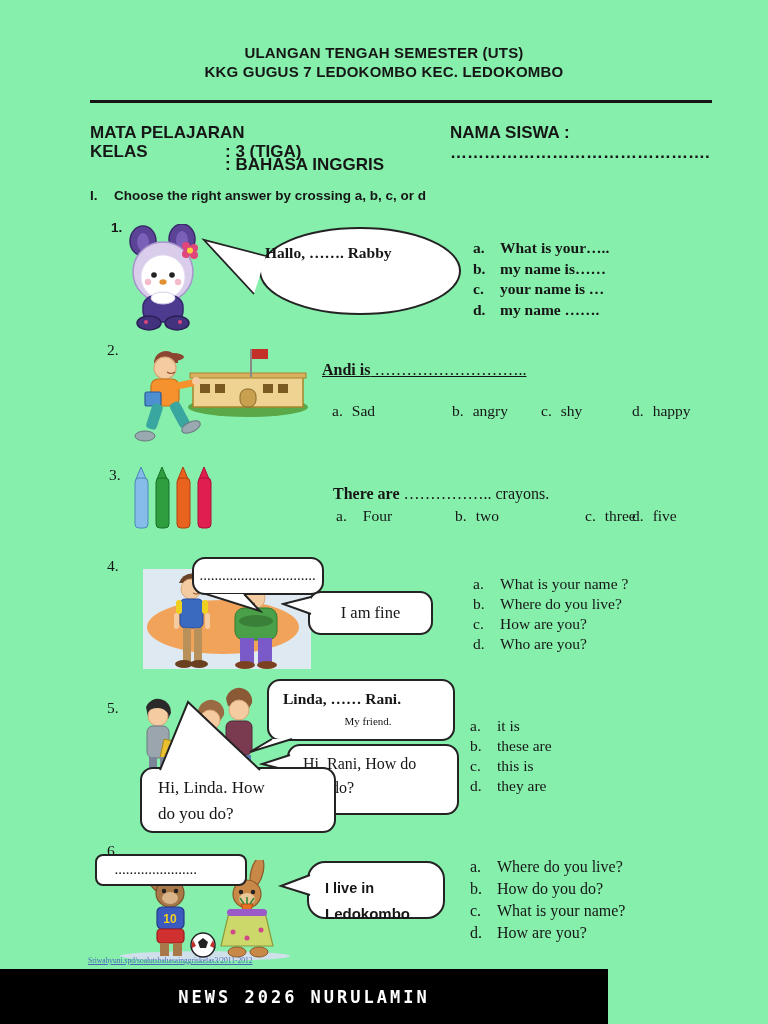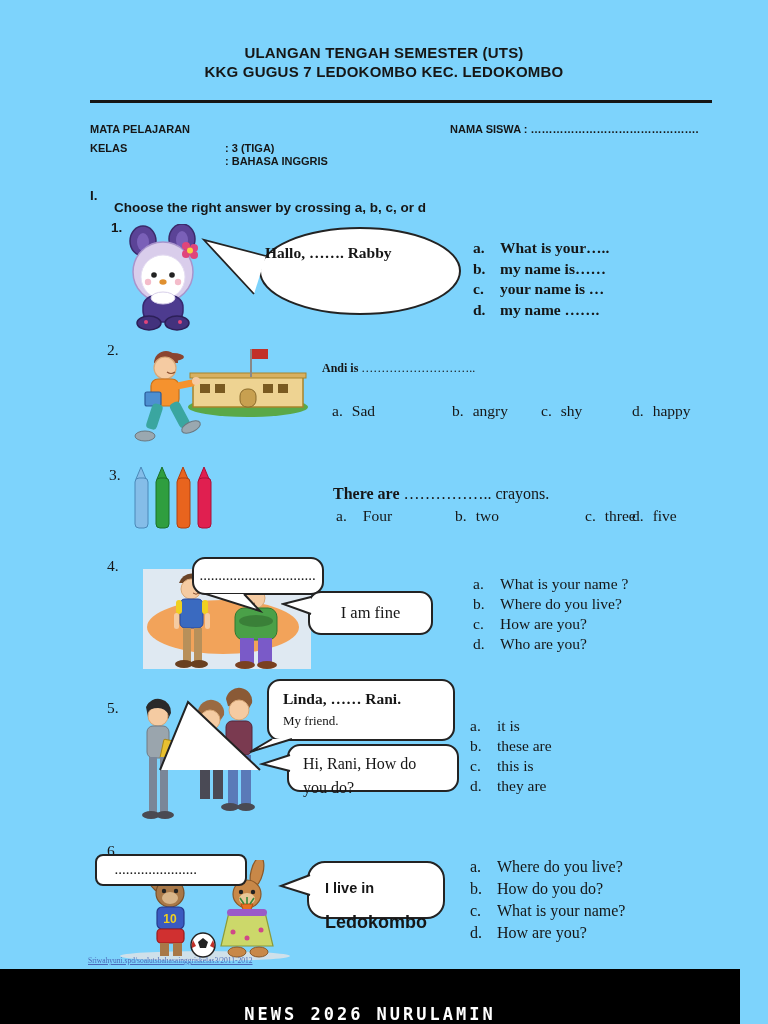--- a/index.html
+++ b/index.html
@@ -1,65 +1,65 @@
 <!DOCTYPE html>
 <html><head>
 <meta charset="utf-8">
 <style>
   html,body{margin:0;padding:0;background:#ffffff;}
-  .page{position:relative;width:768px;height:1024px;background:#7dd3fc;overflow:hidden;
+  .page{position:relative;width:768px;height:1024px;background:#86efac;overflow:hidden;
         font-family:"Liberation Serif",serif;color:#161616;}
   .abs{position:absolute;}
   .sans{font-family:"Liberation Sans",sans-serif;}
   .b{font-weight:bold;}
   
   .hline{left:0;width:768px;text-align:center;font-size:15px;font-weight:bold;
          font-family:"Liberation Sans",sans-serif;letter-spacing:.2px;}
   .rule{left:90px;top:100px;width:622px;height:3px;background:#161616;}
-  .info{font-family:"Liberation Sans",sans-serif;font-weight:bold;font-size:11px;}
+  .info{font-family:"Liberation Sans",sans-serif;font-weight:bold;font-size:17px;}
   
   .sect{font-family:"Liberation Sans",sans-serif;font-weight:bold;font-size:13.5px;}
   
   .qnum{font-size:15.5px;}
   
   .optcol{display:flex;flex-direction:column;font-size:15.5px;}
   .optrow{display:flex;}
   .optrow .letter{display:inline-block;width:27px;flex:0 0 27px;}
   
   .iopt{font-size:15.5px;white-space:nowrap;}
   .iopt .letter{margin-right:9px;}
   
   .bubble{background:#fff;border:2px solid #232323;border-radius:13px;box-sizing:border-box;}
   .btxt{font-size:15.5px;}
   .dots{font-weight:bold;letter-spacing:1px;font-size:11px;}
   
   .watermark{font-size:7.5px;color:#4a68b8;text-decoration:underline;
              font-family:"Liberation Serif",serif;}
-  .banner{left:0;top:969px;width:740px;height:55px;background:#000;
-          display:flex;align-items:flex-end;justify-content:center;}
+  .banner{left:0;top:969px;width:608px;height:55px;background:#000;
+          display:flex;align-items:center;justify-content:center;}
   .banner-text{color:#fff;font-family:"DejaVu Sans Mono",monospace;font-weight:bold;
                font-size:17px;letter-spacing:3px;}
 </style>
 </head>
 <body>
 
 <div class="page">
 
   <div class="abs hline" style="top:44px;">ULANGAN TENGAH SEMESTER (UTS)</div>
   <div class="abs hline" style="top:63px;">KKG GUGUS 7 LEDOKOMBO KEC. LEDOKOMBO</div>
   <div class="abs rule"></div>
 
   <span class="abs info" style="left:90px;top:123px;">MATA PELAJARAN</span>
   <span class="abs info" style="left:225px;top:123px;margin-top:32px;">:  BAHASA INGGRIS</span>
   <span class="abs info" style="left:450px;top:123px;">NAMA SISWA : ……………………………………….</span>
   <span class="abs info" style="left:90px;top:142px;">KELAS</span>
   <span class="abs info" style="left:225px;top:142px;">:  3 (TIGA)</span>
 
   <span class="abs sect" style="left:90px;top:188px;">I.</span>
-  <span class="abs sect" style="left:114px;top:200px;">Choose the right answer by crossing  a, b, c, or d</span>
+  <span class="abs sect" style="left:114px;top:188px;">Choose the right answer by crossing  a, b, c, or d</span>
 
   <span class="abs sans b" style="left:111px;top:220px;font-size:13.5px;">1.</span>
 
   <svg class="abs" style="left:118px;top:224px;" width="95" height="108" viewBox="0 0 95 108">
     <ellipse cx="25" cy="17" rx="13" ry="15" fill="#5b4397" stroke="#3a2a6a" stroke-width="1.5"></ellipse>
     <ellipse cx="64" cy="15" rx="13" ry="15" fill="#5b4397" stroke="#3a2a6a" stroke-width="1.5"></ellipse>
     <ellipse cx="25" cy="18" rx="6" ry="9" fill="#7a60b8"></ellipse>
     <ellipse cx="64" cy="16" rx="6" ry="9" fill="#7a60b8"></ellipse>
     <circle cx="45" cy="48" r="30" fill="#d9cdeb" stroke="#a894cc" stroke-width="1.5"></circle>
     <circle cx="45" cy="53" r="22" fill="#ffffff" stroke="#e4dcf2" stroke-width="1"></circle>
@@ -129,21 +129,21 @@
     <rect x="28" y="42" width="28" height="27" rx="7" fill="#f5922e" stroke="#c87018" stroke-width="1.2"></rect>
     <rect x="52" y="46" width="20" height="7" rx="3.5" fill="#f5922e" transform="rotate(-12 52 46)"></rect>
     <circle cx="73" cy="44" r="4" fill="#f5cba2"></circle>
     <rect x="22" y="55" width="16" height="14" rx="2" fill="#4d8fd1" stroke="#2a5a98" stroke-width="1.2"></rect>
     <rect x="30" y="67" width="11" height="26" rx="4" fill="#3aa6a0" transform="rotate(18 35 67)"></rect>
     <rect x="45" y="66" width="11" height="27" rx="4" fill="#3aa6a0" transform="rotate(-28 50 66)"></rect>
     <ellipse cx="22" cy="99" rx="10" ry="5" fill="#9aa8b0" stroke="#6a7880" stroke-width="1"></ellipse>
     <ellipse cx="68" cy="90" rx="10" ry="5" fill="#9aa8b0" stroke="#6a7880" stroke-width="1" transform="rotate(-25 68 90)"></ellipse>
   </svg>
 
-  <span class="abs" style="left:322px;top:361px;font-size:12px;"><span class="b">Andi   is</span><span> ………………………..</span></span>
+  <span class="abs" style="left:322px;top:361px;font-size:16px;text-decoration:underline;"><span class="b">Andi   is</span><span> ………………………..</span></span>
 
   <span class="abs iopt" style="left:332px;top:402px;"><span class="letter">a.</span><span>Sad</span></span>
   <span class="abs iopt" style="left:452px;top:402px;"><span class="letter">b.</span><span>angry</span></span>
   <span class="abs iopt" style="left:541px;top:402px;"><span class="letter">c.</span><span>shy</span></span>
   <span class="abs iopt" style="left:632px;top:402px;"><span class="letter">d.</span><span>happy</span></span>
 
   <span class="abs qnum" style="left:109px;top:466px;">3.</span>
 
   <svg class="abs" style="left:133px;top:466px;" width="85" height="66" viewBox="0 0 85 66">
     <g>
@@ -256,36 +256,40 @@
     <circle cx="119" cy="23" r="10" fill="#f5cba2" stroke="#d8a878" stroke-width="1"></circle>
     <rect x="106" y="34" width="26" height="34" rx="6" fill="#7a3a50" stroke="#542538" stroke-width="1"></rect>
     <rect x="108" y="68" width="10" height="50" fill="#5a7ab8"></rect>
     <rect x="121" y="68" width="10" height="50" fill="#5a7ab8"></rect>
     <ellipse cx="110" cy="120" rx="9" ry="4" fill="#4a4a52"></ellipse>
     <ellipse cx="126" cy="120" rx="9" ry="4" fill="#4a4a52"></ellipse>
   </svg>
 
   <div class="abs bubble" style="left:267px;top:679px;width:188px;height:62px;padding:7px 0 0 14px;">
     <div style="font-size:15.5px;line-height:22px;"><span class="b">Linda, …… Rani.</span></div>
-    <div style="font-size:13px;line-height:22px;"><span>My friend.</span></div>
+    <div style="font-size:11px;line-height:22px;text-align:center;"><span>My friend.</span></div>
   </div>
   <svg class="abs" style="left:246px;top:738px;" width="52" height="18" viewBox="0 0 52 18">
     <path d="M46,1 L4,14 L26,1 Z" fill="#ffffff"></path>
     <path d="M46,1 L4,14 L26,1" fill="none" stroke="#232323" stroke-width="2"></path>
   </svg>
 
-  <div class="abs bubble" style="left:287px;top:744px;width:172px;height:48px;padding:6px 4px 0 14px;">
+  <div class="abs bubble" style="left:287px;top:744px;width:172px;height:71px;padding:6px 4px 0 14px;">
     <div style="font-size:16px;line-height:24px;"><span>Hi, Rani, How do</span></div>
     <div style="font-size:16px;line-height:24px;"><span>you do?</span></div>
   </div>
   <svg class="abs" style="left:259px;top:753px;" width="33" height="20" viewBox="0 0 33 20">
     <path d="M31,2 L3,11 L31,18 Z" fill="#ffffff"></path>
     <path d="M31,2 L3,11 L31,18" fill="none" stroke="#232323" stroke-width="2"></path>
   </svg>
 
+  <div class="abs bubble" style="left:140px;top:767px;width:196px;height:66px;padding:6px 0 0 16px;">
+    <div style="font-size:17px;line-height:26px;"><span>Hi, Linda. How</span></div>
+    <div style="font-size:17px;line-height:26px;"><span>do you do?</span></div>
+  </div>
   <svg class="abs" style="left:158px;top:700px;" width="106" height="74" viewBox="0 0 106 74">
     <path d="M30,2 L2,70 L102,70 Z" fill="#ffffff"></path>
     <path d="M2,70 L30,2 L102,70" fill="none" stroke="#232323" stroke-width="2"></path>
   </svg>
 
   <div class="abs optcol" style="left:470px;top:716px;line-height:20px;">
     <div class="optrow">
       <span class="letter">a.</span>
       <span>it is</span>
       </div>
@@ -338,21 +342,21 @@
     <ellipse cx="124" cy="92" rx="9" ry="5" fill="#c88848" stroke="#8a5828" stroke-width="1"></ellipse>
     <ellipse cx="146" cy="92" rx="9" ry="5" fill="#c88848" stroke="#8a5828" stroke-width="1"></ellipse>
   </svg>
 
   <div class="abs bubble" style="left:95px;top:854px;width:152px;height:32px;border-radius:8px;display:flex;align-items:center;padding-left:18px;box-sizing:border-box;">
     <span class="dots">......................</span>
   </div>
 
   <div class="abs bubble" style="left:307px;top:861px;width:138px;height:58px;border-radius:18px;padding:12px 0 0 16px;">
     <div class="sans b" style="font-size:14.5px;line-height:26px;"><span>I live in</span></div>
-    <div class="sans b" style="font-size:18px;line-height:26px;margin-top:8px;"><span>Ledokombo</span></div>
+    <div class="sans b" style="font-size:15px;line-height:26px;"><span>Ledokombo</span></div>
   </div>
   <svg class="abs" style="left:278px;top:872px;" width="34" height="26" viewBox="0 0 34 26">
     <path d="M32,3 L3,14 L32,23 Z" fill="#ffffff"></path>
     <path d="M32,3 L3,14 L32,23" fill="none" stroke="#232323" stroke-width="2"></path>
   </svg>
 
   <div class="abs optcol" style="left:470px;top:856px;line-height:22px;font-size:16px;">
     <div class="optrow">
       <span class="letter">a.</span>
       <span>Where do you live?</span>

